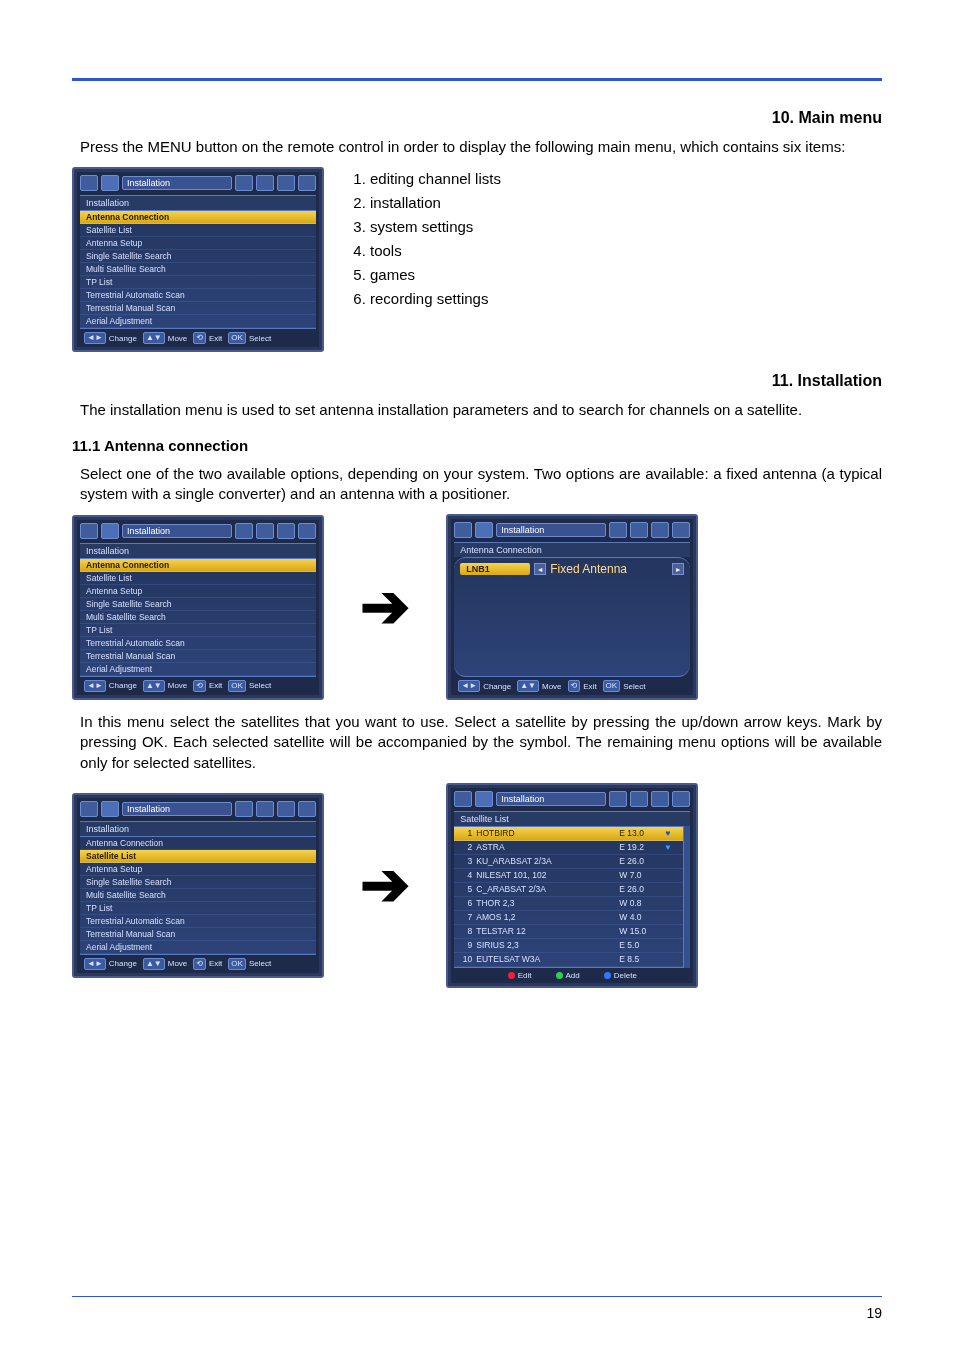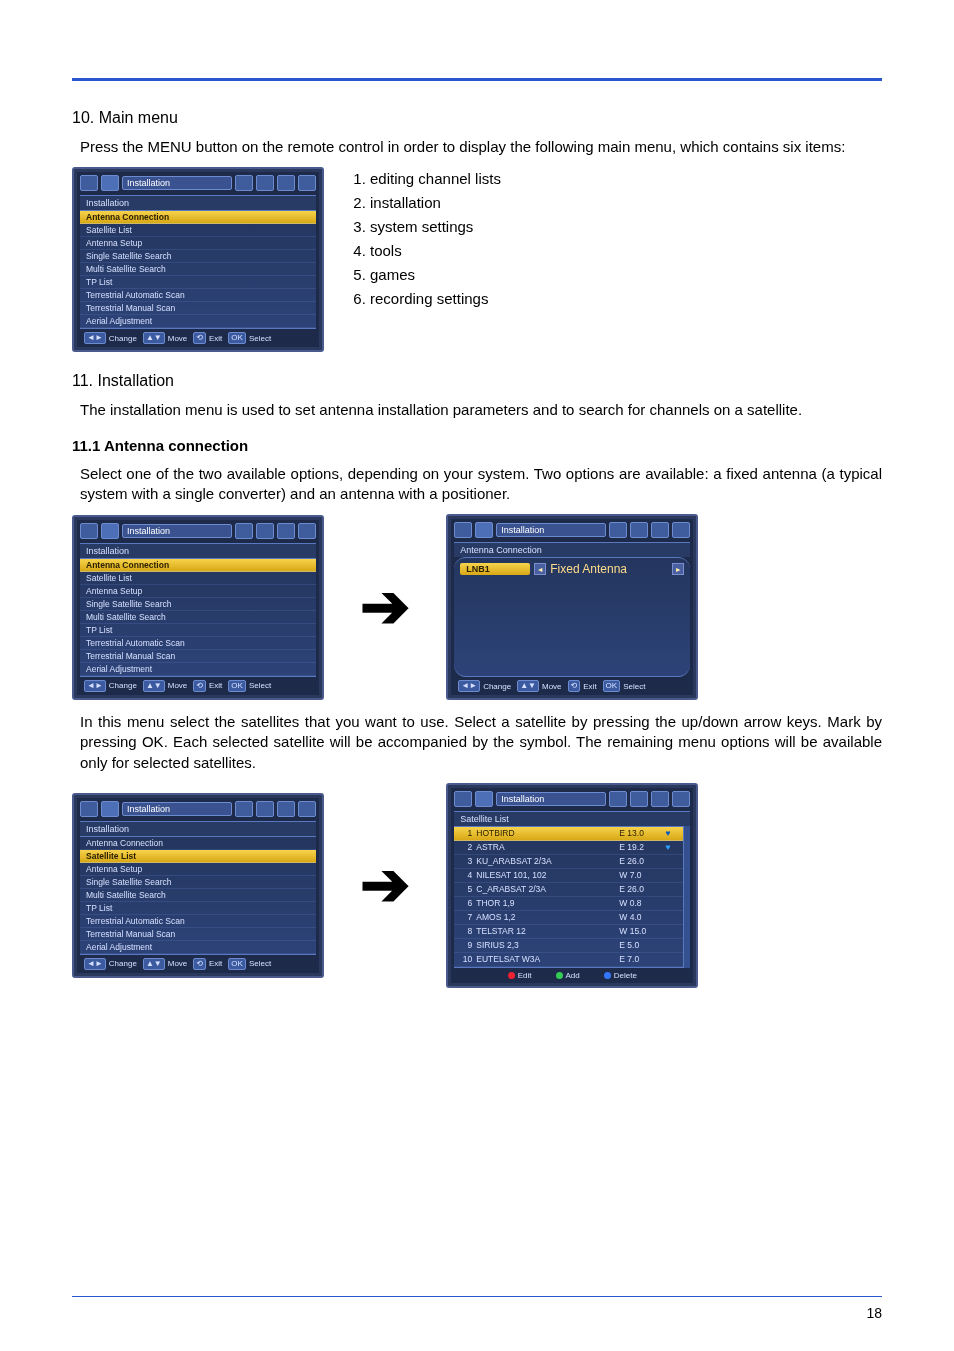--- a/index.html
+++ b/index.html
@@ -27,22 +27,23 @@
     bottom: 54px;
   }
   .page-number {
     position: absolute;
     right: 72px;
     bottom: 30px;
     font-size: 14px;
   }
   h2.sec {
     font-size: 16px;
-    font-weight: normal;
+    font-weight: bold;
     margin: 20px 0 10px 0;
+    text-align: right;
   }
   h3.subsec {
     font-size: 15px;
     font-weight: bold;
     margin: 16px 0 10px 0;
   }
   p.body {
     font-size: 15px;
     line-height: 1.35;
     margin: 6px 0 10px 8px;
@@ -476,21 +477,21 @@
               <span class="mark"></span>
             </div>
             <div class="sat-row">
               <span class="n">5</span>
               <span class="name">C_ARABSAT 2/3A</span>
               <span class="pos">E 26.0</span>
               <span class="mark"></span>
             </div>
             <div class="sat-row">
               <span class="n">6</span>
-              <span class="name">THOR 1,9</span>
+              <span class="name">THOR 2,3</span>
               <span class="pos">W 0.8</span>
               <span class="mark"></span>
             </div>
             <div class="sat-row">
               <span class="n">7</span>
               <span class="name">AMOS 1,2</span>
               <span class="pos">W 4.0</span>
               <span class="mark"></span>
             </div>
             <div class="sat-row">
@@ -501,21 +502,21 @@
             </div>
             <div class="sat-row">
               <span class="n">9</span>
               <span class="name">SIRIUS 2,3</span>
               <span class="pos">E 5.0</span>
               <span class="mark"></span>
             </div>
             <div class="sat-row">
               <span class="n">10</span>
               <span class="name">EUTELSAT W3A</span>
-              <span class="pos">E 7.0</span>
+              <span class="pos">E 8.5</span>
               <span class="mark"></span>
             </div>
           </div>
         <div class="scroll-stub"></div>
       </div>
       <div class="s-bottom" style="justify-content:center; gap:24px;">
         <span class="s-btn">
             <span class="dot red"></span>
             <span>Edit</span>
           </span>
@@ -525,14 +526,14 @@
           </span>
         <span class="s-btn">
             <span class="dot blue"></span>
             <span>Delete</span>
           </span>
       </div>
     </div>
   </div>
 
   <div class="bottom-rule"></div>
-  <div class="page-number">18</div>
+  <div class="page-number">19</div>
 </div>
 
 </body></html>

